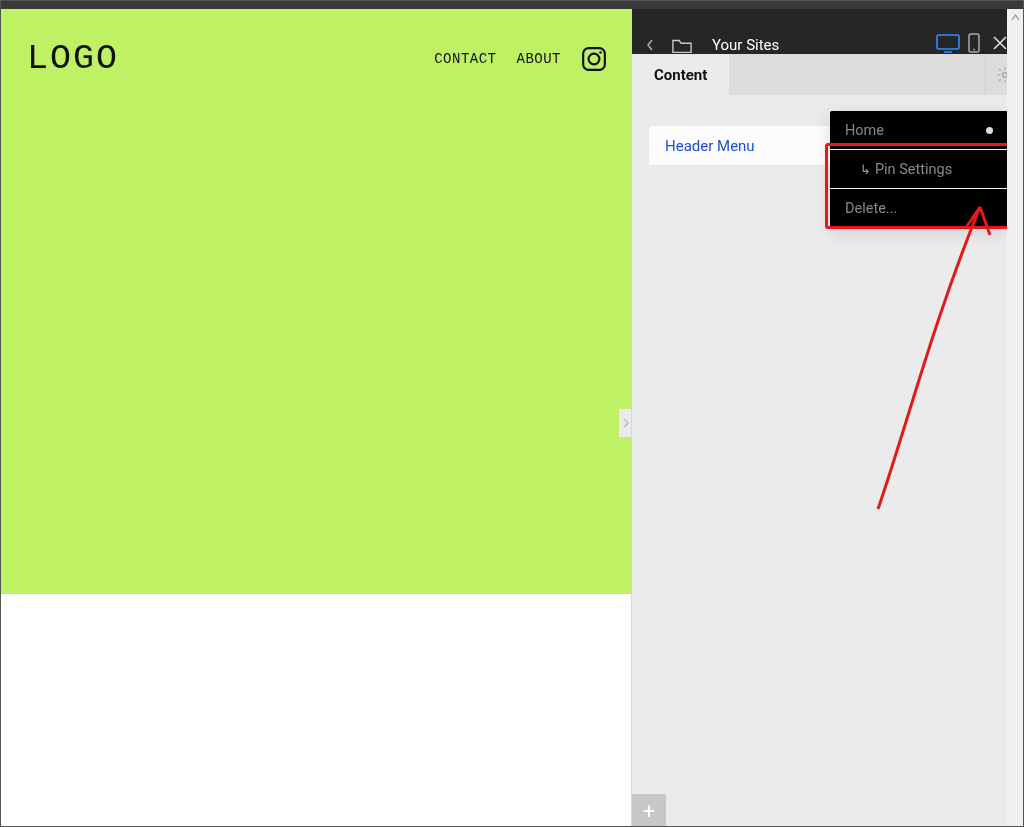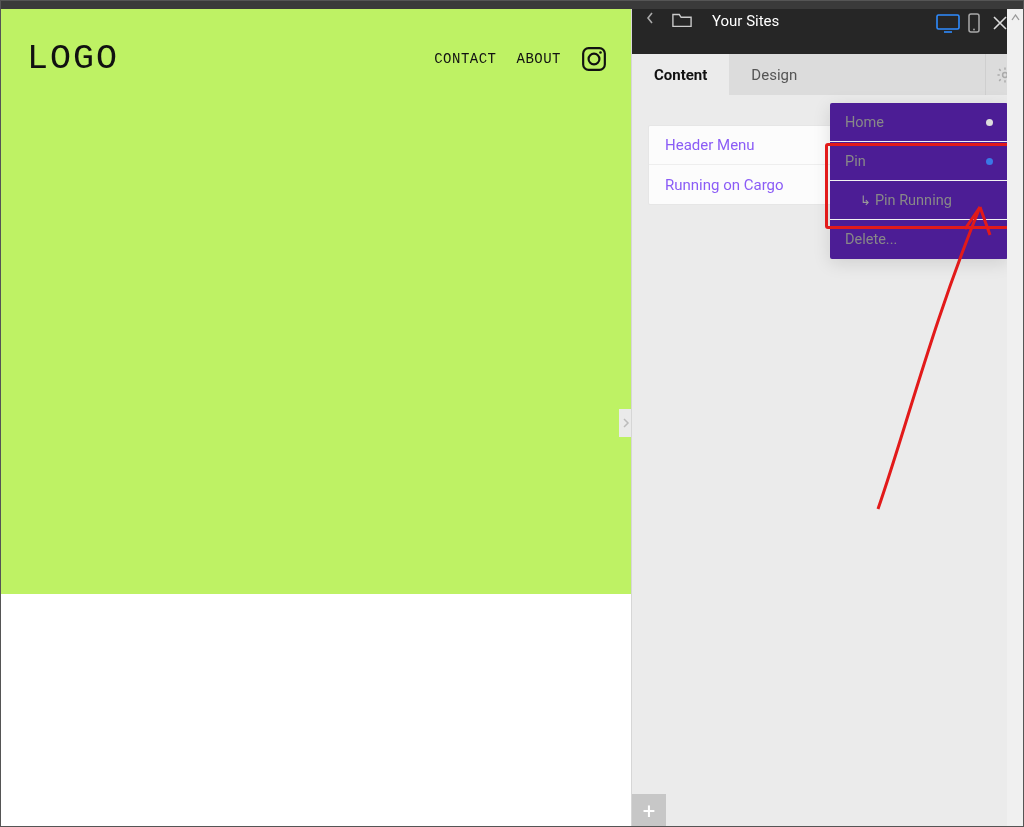--- a/index.html
+++ b/index.html
@@ -73,21 +73,21 @@
       top: 8px;
       width: 392px;
       height: 819px;
       background: #ebebeb;
       border-left: 1px solid #d6d6d6;
     }
     .admin-bar {
       height: 45px;
       background: #262626;
       display: flex;
-      align-items: flex-start;
+      align-items: flex-end;
       padding: 3px 0 0 12px;
       gap: 16px;
       color: #eee;
     }
     .back-chevron {
       color: #999;
       font-size: 13px;
       cursor: pointer;
       padding: 0 2px;
     }
@@ -162,33 +162,33 @@
       background: #fcfcfc;
       border: 1px solid #e6e6e6;
       border-radius: 2px;
     }
     .page-row {
       height: 39px;
       display: flex;
       align-items: center;
       padding: 0 16px;
       font-size: 15px;
-      color: #8b5cf6;
+      color: #1d4ed8;
       border-bottom: 1px solid #eee;
       cursor: pointer;
     }
     .page-row:last-child { border-bottom: none; }
 
     
     .ctx-menu {
       position: absolute;
       left: 198px;
-      top: 8px;
+      top: 16px;
       width: 178px;
-      background: #4c1d95;
+      background: #000000;
       box-shadow: 0 4px 18px rgba(0,0,0,0.12);
       border-radius: 2px;
     }
     .ctx-item {
       height: 39px;
       display: flex;
       align-items: center;
       padding: 0 15px;
       font-size: 14.5px;
       color: #888;
@@ -320,48 +320,42 @@
       <span class="close-x">
         <svg width="14" height="14" viewBox="0 0 14 14">
           <path d="M1 1 L13 13 M13 1 L1 13" stroke="#ddd" stroke-width="1.6"></path>
         </svg>
       </span>
     </div>
   </div>
 
   <div class="tabs">
     <div class="tab active">Content</div>
-    <div class="tab">Design</div>
     <div class="tab-gear">
       <svg width="18" height="18" viewBox="0 0 24 24" fill="none" stroke="#aaa" stroke-width="2">
         <circle cx="12" cy="12" r="3.2"></circle>
         <path d="M12 2v3M12 19v3M4.2 4.2l2.1 2.1M17.7 17.7l2.1 2.1M2 12h3M19 12h3M4.2 19.8l2.1-2.1M17.7 6.3l2.1-2.1"></path>
       </svg>
     </div>
   </div>
 
   <div class="panel-body">
     <div class="pages-list">
       <div class="page-row">Header Menu</div>
-      <div class="page-row">Running on Cargo</div>
     </div>
 
     <div class="ctx-menu">
       <div class="ctx-item">
         <span>Home</span>
         <span class="ctx-dot dot-grey"></span>
       </div>
       <div class="ctx-item">
-        <span>Pin</span>
-        <span class="ctx-dot dot-blue"></span>
-      </div>
-      <div class="ctx-item">
         <span class="ctx-pin-settings">
           <span class="return-arrow">↳</span>
-          <span>Pin  Running</span>
+          <span>Pin  Settings</span>
         </span>
       </div>
       <div class="ctx-item">
         <span>Delete...</span>
       </div>
     </div>
 
     <div class="red-box" style="left:193px; top:48px; width:186px; height:86px;"></div>
 
     <svg class="annotation-svg" width="392" height="500">

